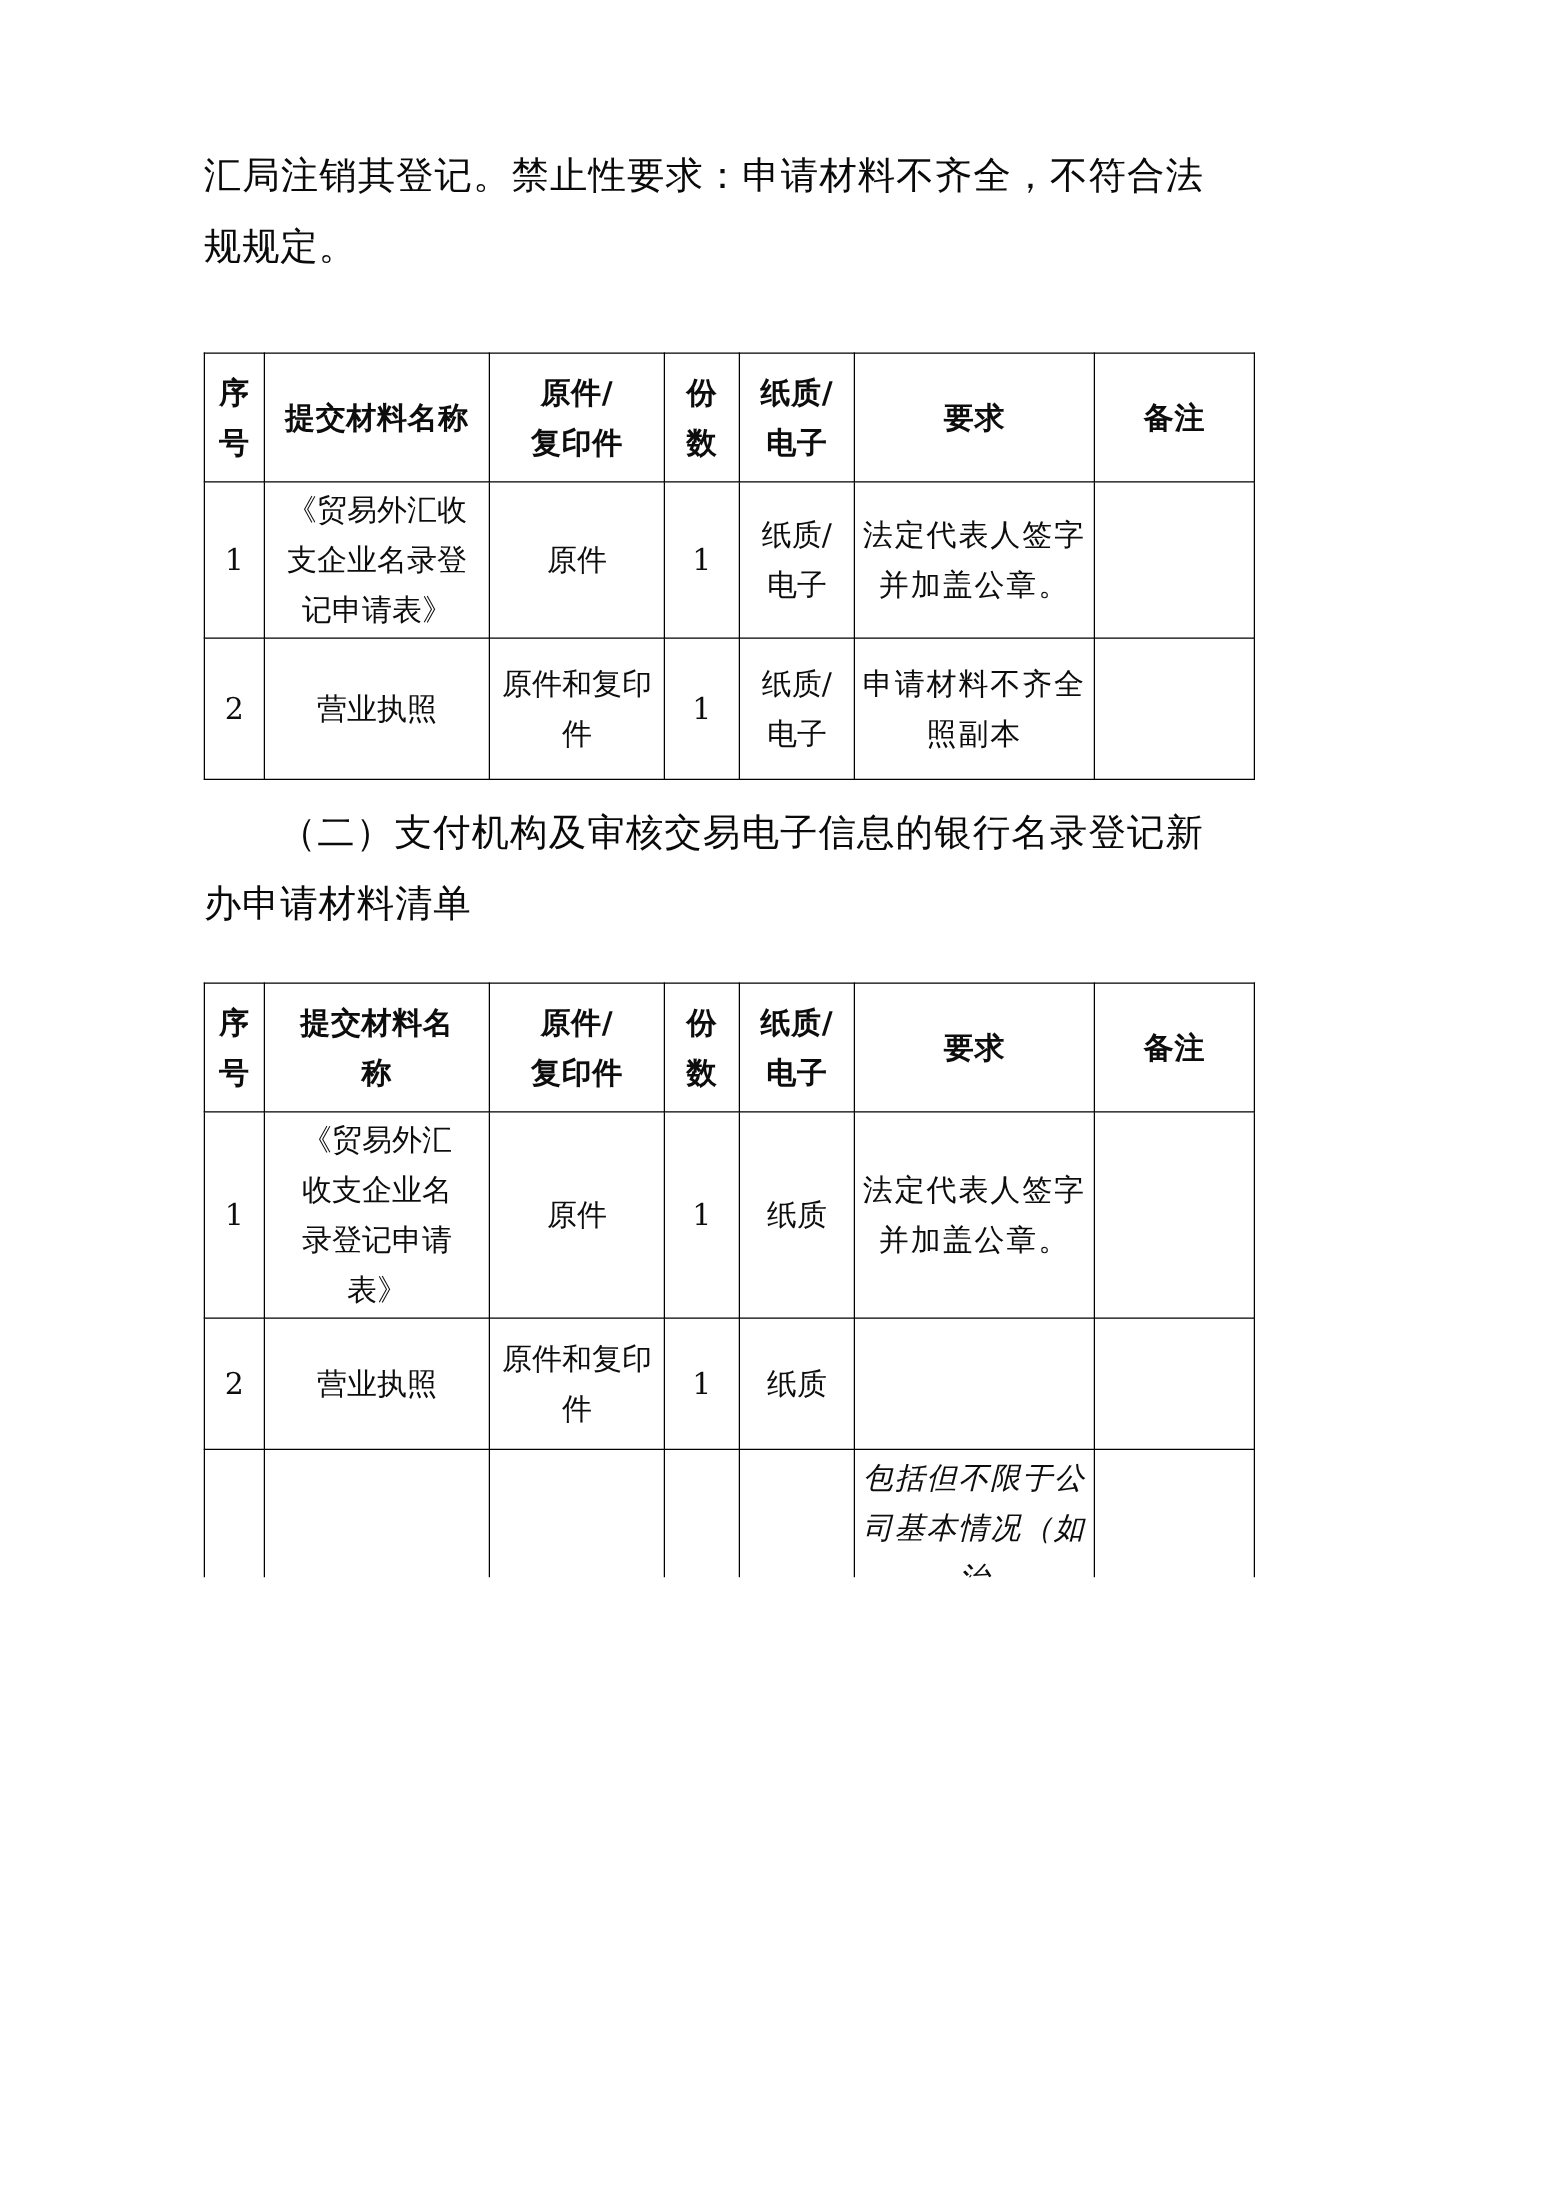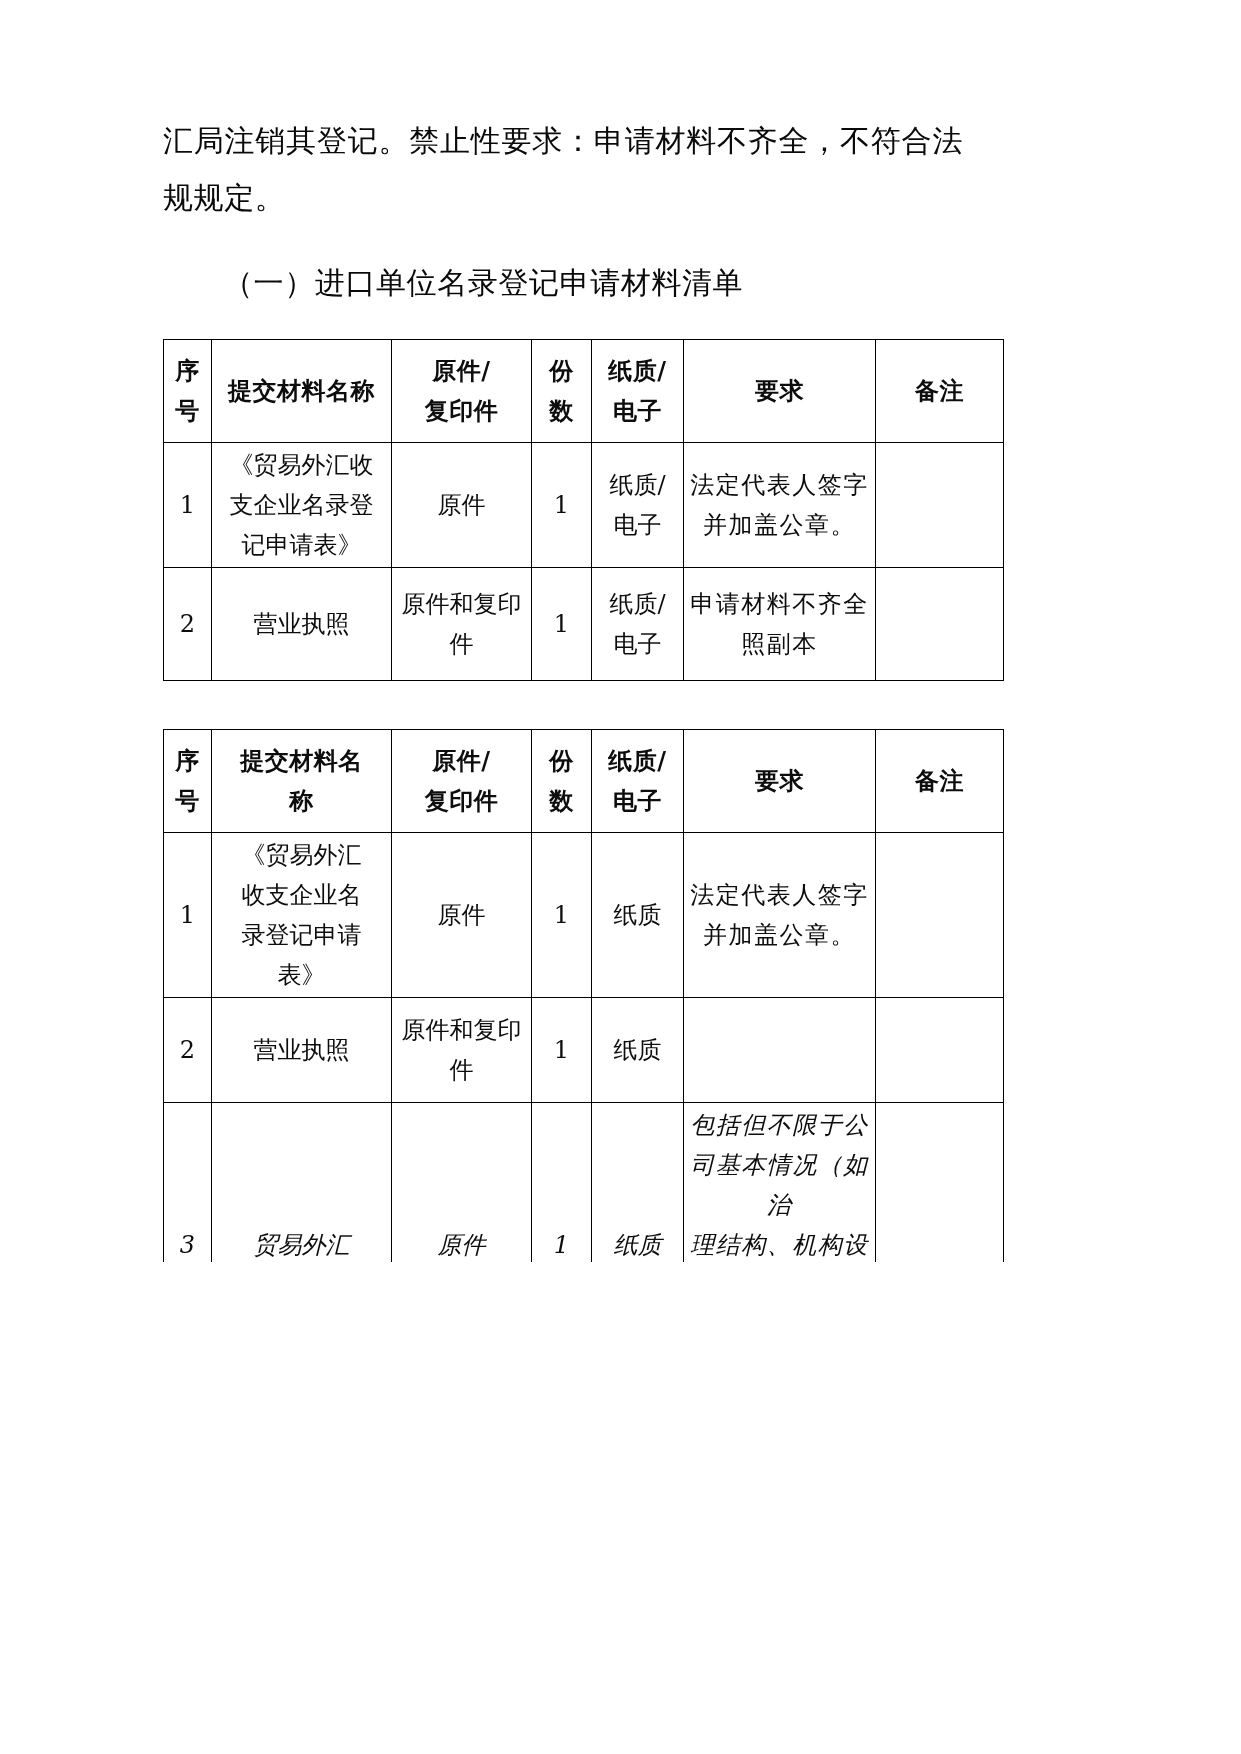--- a/index.html
+++ b/index.html
@@ -117,21 +117,20 @@
 <div class="page">
   <div class="content">
 
     <p class="para">汇局注销其登记。禁止性要求：申请材料不齐全，不符合法规规定。</p>
 
     <div class="gap-sm"></div>
 
 
     <div class="gap-sm"></div>
 
-    <p class="para para-indent">（一）进口单位名录登记申请材料清单</p>
 
     <div class="gap-md"></div>
 
     <table class="doc-table">
       <colgroup>
         <col class="c-seq">
           <col class="c-name">
           <col class="c-orig">
         <col class="c-count">
           <col class="c-media">
@@ -177,20 +176,21 @@
 电子</td>
           <td class="cell-multiline req-cell">申请材料不齐全
 照副本</td>
           <td></td>
         </tr>
       </tbody>
     </table>
 
     <div class="gap-sm"></div>
 
+    <p class="para para-indent">（二）支付机构及审核交易电子信息的银行名录登记新办申请材料清单</p>
 
     <div class="gap-lg"></div>
 
     <table class="doc-table">
       <colgroup>
         <col class="c-seq">
           <col class="c-name">
           <col class="c-orig">
         <col class="c-count">
           <col class="c-media">

